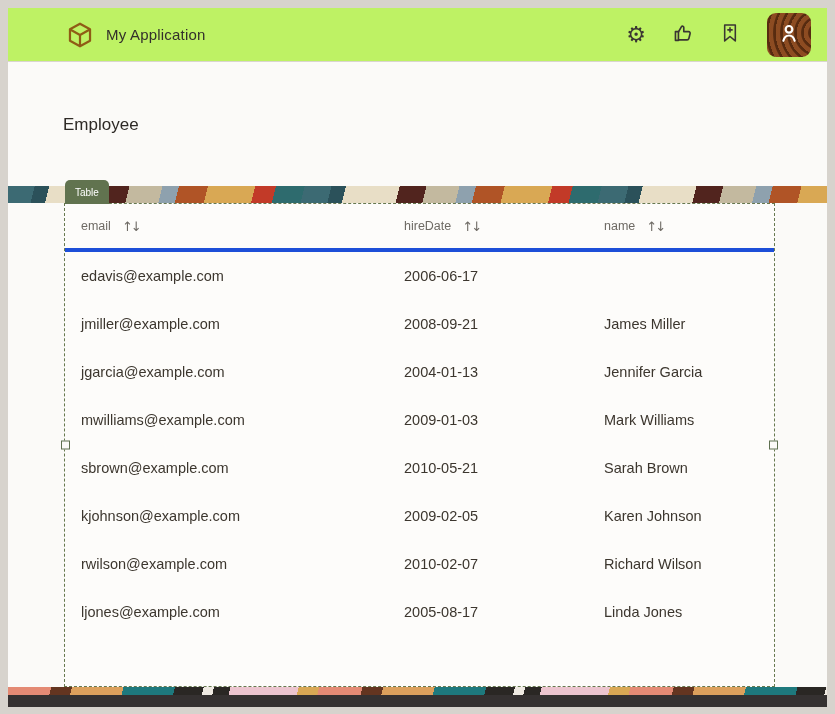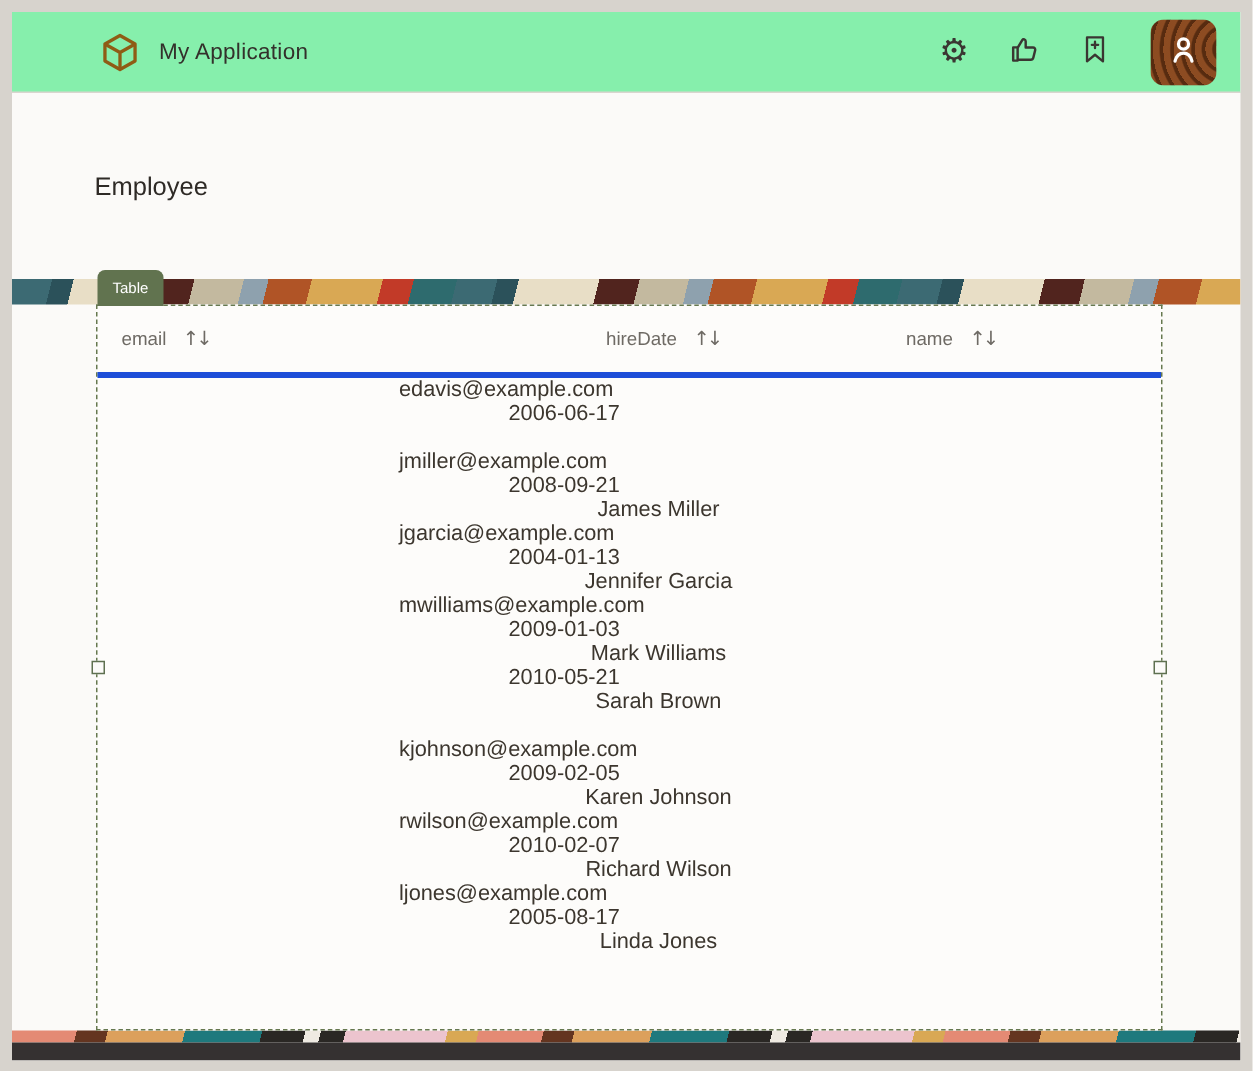--- a/index.html
+++ b/index.html
@@ -1,21 +1,21 @@
 <!DOCTYPE html>
 <html><head>
 <meta charset="utf-8">
 <style>
   html,body{margin:0;padding:0;}
   body{font-family:"Liberation Sans", sans-serif;}
   .screen{position:relative;width:835px;height:714px;background:#d7d3cd;overflow:hidden;}
   .frame{position:absolute;left:8px;top:8px;width:819px;height:699px;background:#fbfaf8;overflow:hidden;}
 
   
-  .app-header{position:absolute;left:0;top:0;width:100%;height:54px;background:#86efac;
+  .app-header{position:absolute;left:0;top:0;width:100%;height:54px;background:#bef264;
     border-bottom:1px solid #d9d5cf;display:flex;align-items:center;box-sizing:border-box;
     padding:0 16px 0 58px;}
   .logo{width:28px;height:28px;margin-right:12px;flex:0 0 auto;}
   .app-title{font-size:15px;color:#33302b;letter-spacing:.2px;}
   .header-actions{margin-left:auto;display:flex;align-items:center;gap:23px;}
   .hicon{width:24px;height:24px;display:flex;align-items:center;justify-content:center;
     background:none;border:none;padding:0;cursor:pointer;color:#3a3632;}
   .gear-glyph{font-family:"DejaVu Sans", sans-serif;font-size:22px;line-height:1;color:#3a3632;}
   .avatar{width:44px;height:44px;border-radius:9px;margin-left:2px;cursor:pointer;border:none;
     background-color:#82451e;
@@ -47,21 +47,21 @@
   .handle{position:absolute;width:7px;height:7px;background:#fbfaf8;border:1px solid #5e7050;
     top:50%;transform:translateY(-50%);cursor:ew-resize;}
   .handle.left{left:-4px;}
   .handle.right{right:-4px;}
 
   
   .thead{display:flex;align-items:center;height:48px;border-bottom:4px solid #1d4ed8;
     padding-left:16px;box-sizing:border-box;}
   .hcell{display:flex;align-items:center;gap:11px;color:#6e6a64;font-size:12.5px;cursor:pointer;}
   .sort{font-family:"DejaVu Sans", sans-serif;font-size:13px;color:#6e6a64;letter-spacing:-2px;}
-  .trow{display:flex;align-items:center;height:48px;padding-left:16px;box-sizing:border-box;cursor:pointer;flex-direction:column;}
+  .trow{display:flex;align-items:center;height:48px;padding-left:16px;box-sizing:border-box;cursor:pointer;}
   .cell{font-size:14.5px;color:#3c362e;}
   .c1{width:323px;}
   .c2{width:177px;}
   .c3{flex:1;margin-left:23px;}
 </style>
 </head>
 <body>
 
 <div class="screen">
   <div class="frame">
@@ -150,20 +150,21 @@
     <div class="cell c3">Jennifer Garcia</div>
   </div>
 
   <div class="trow">
     <div class="cell c1">mwilliams@example.com</div>
     <div class="cell c2">2009-01-03</div>
     <div class="cell c3">Mark Williams</div>
   </div>
 
   <div class="trow">
+    <div class="cell c1">sbrown@example.com</div>
     <div class="cell c2">2010-05-21</div>
     <div class="cell c3">Sarah Brown</div>
   </div>
 
 
   <div class="trow">
     <div class="cell c1">kjohnson@example.com</div>
     <div class="cell c2">2009-02-05</div>
     <div class="cell c3">Karen Johnson</div>
   </div>

